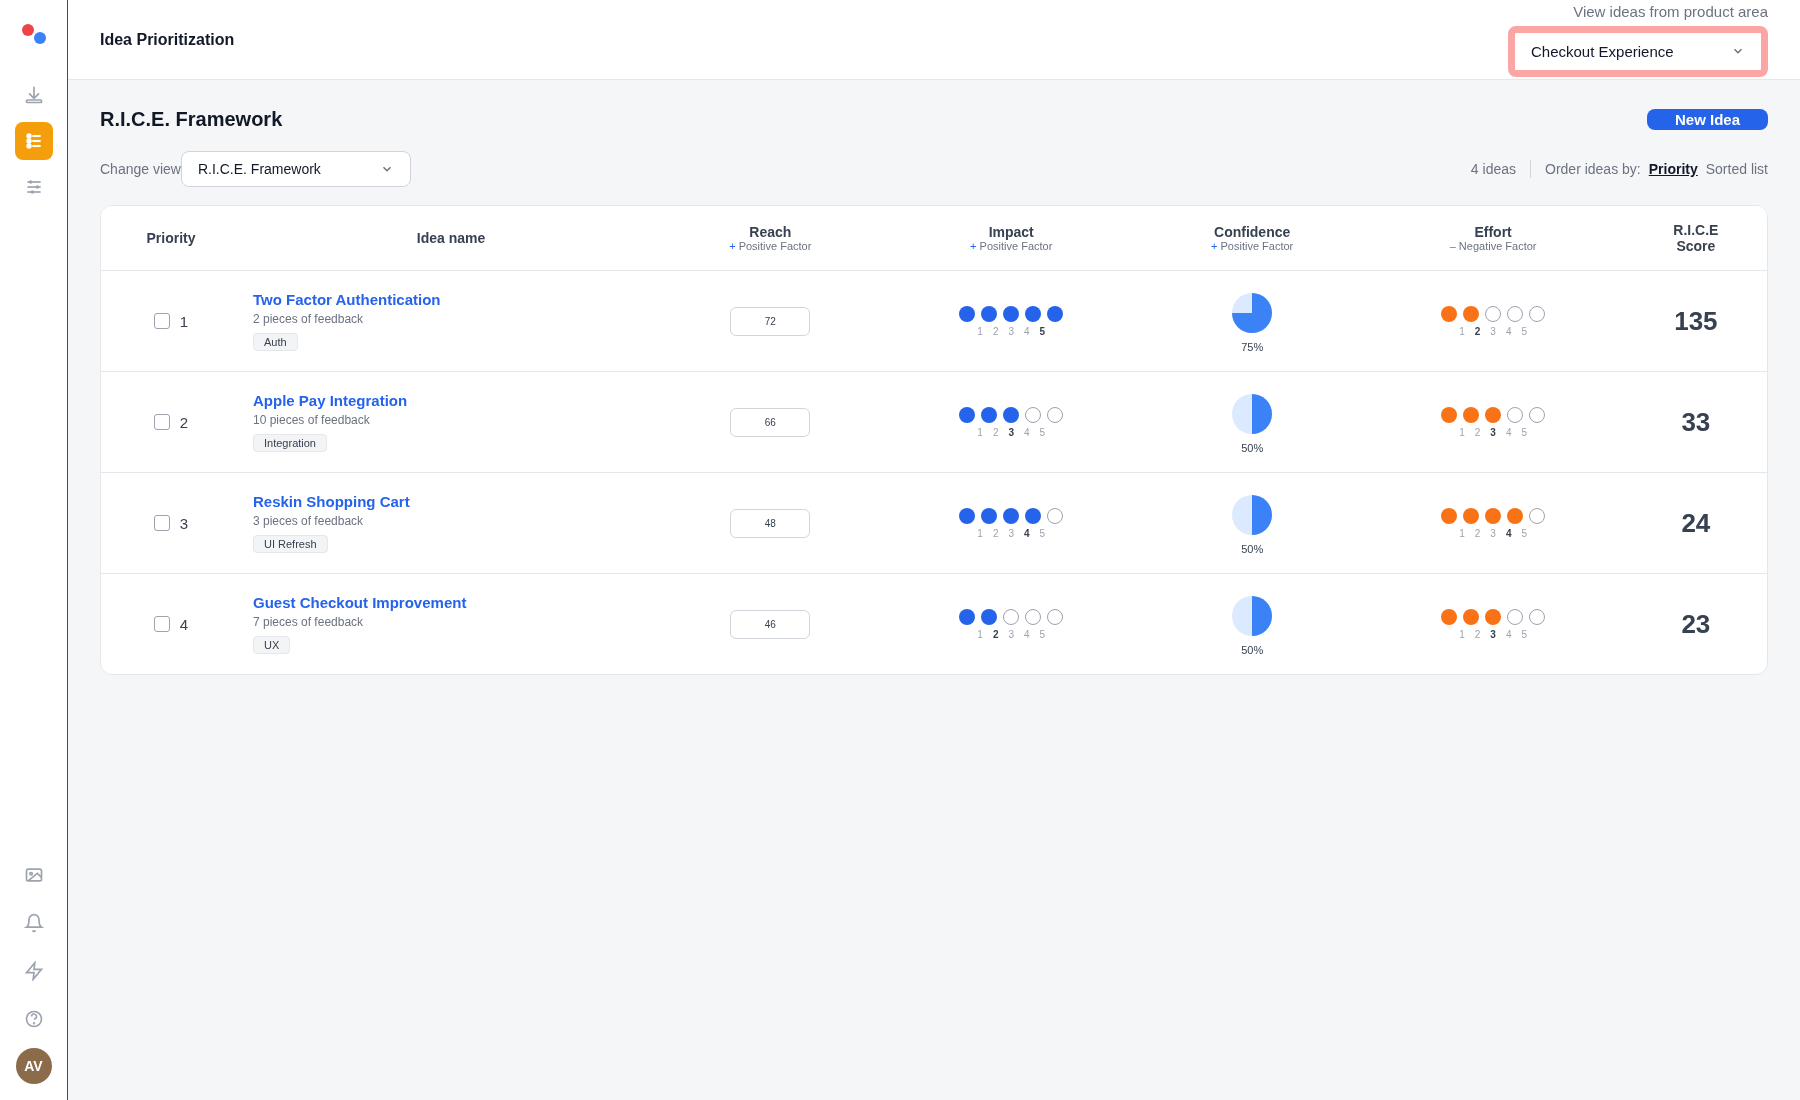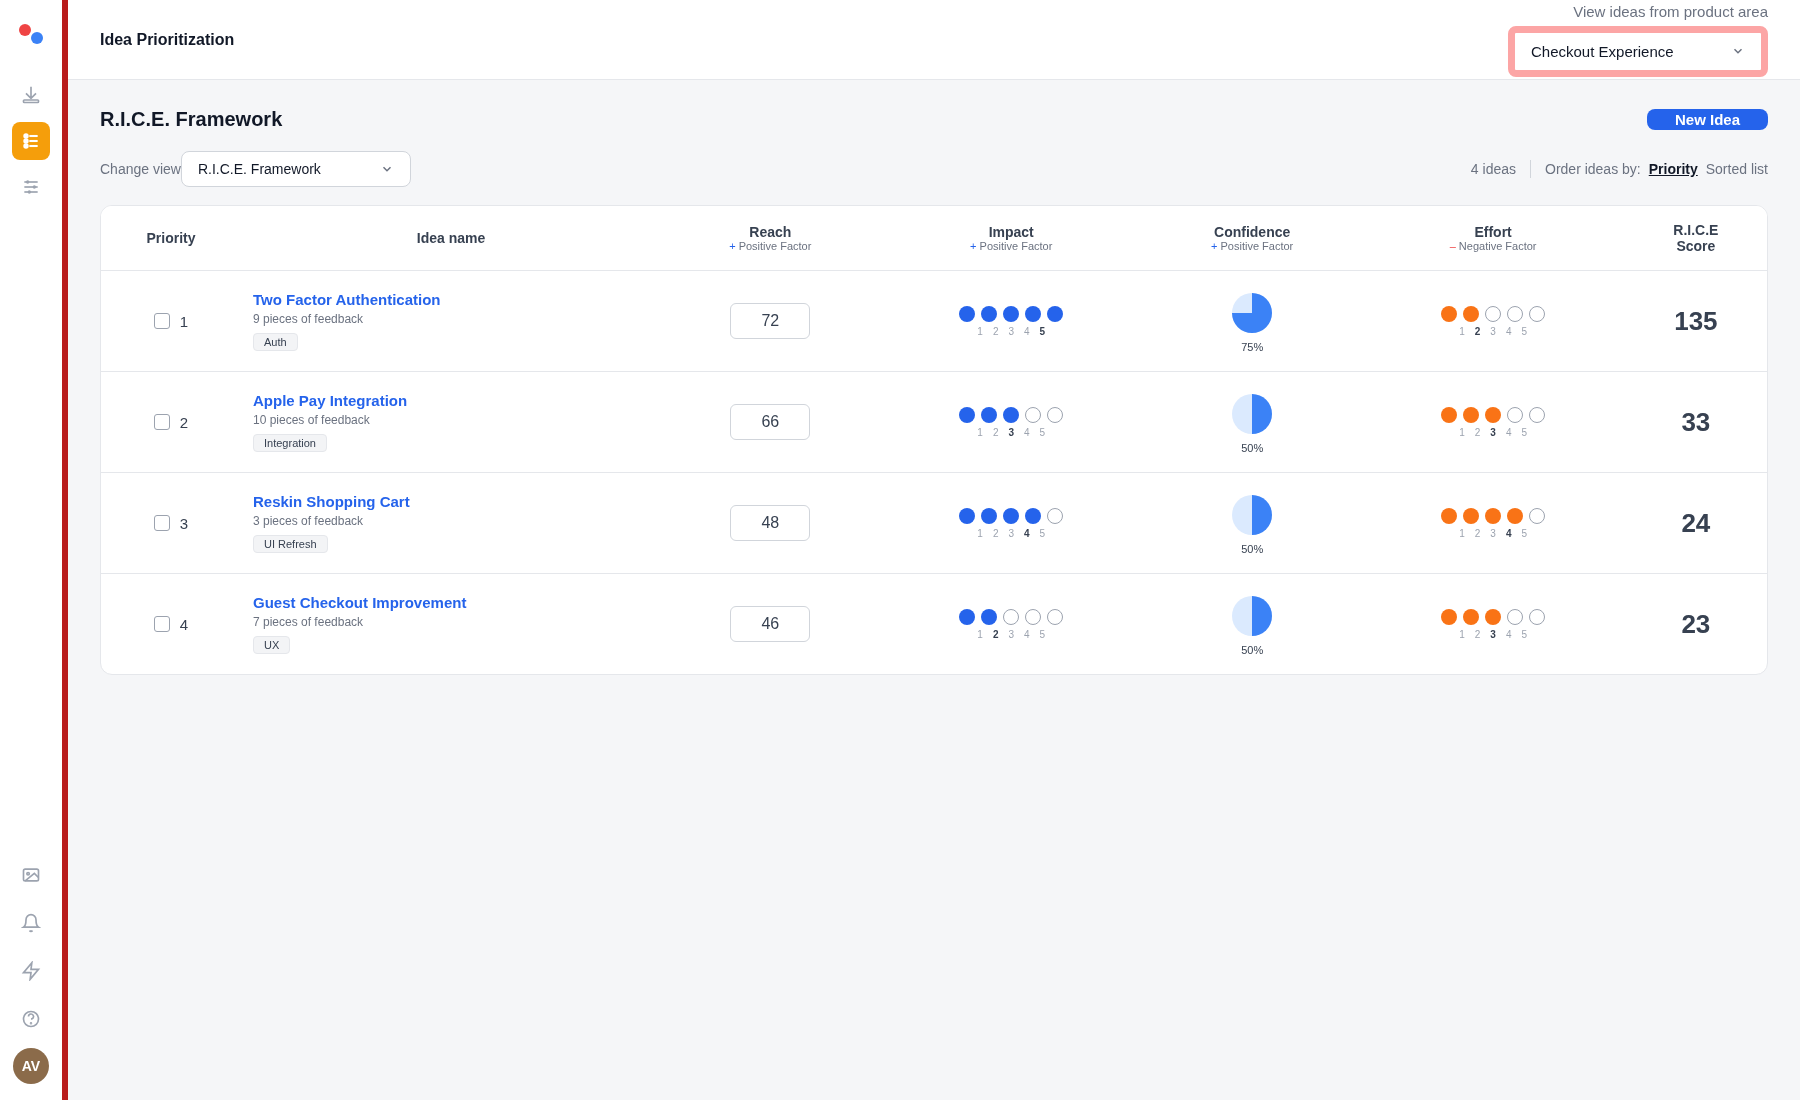--- a/index.html
+++ b/index.html
@@ -2,21 +2,21 @@
 <html><head>
   <meta charset="utf-8">
   <style>
     * { box-sizing: border-box; margin: 0; padding: 0; }
     body { font-family: -apple-system, BlinkMacSystemFont, 'Segoe UI', sans-serif; background: #f5f6f8; display: flex; height: 1100px; width: 1800px; overflow: hidden; }
 
     
     .sidebar {
       width: 68px;
       background: #fff;
-      border-right: 6px solid #b91c1c;
+      border-right: 1px solid #b91c1c;
       display: flex;
       flex-direction: column;
       align-items: center;
       padding: 16px 0;
       gap: 8px;
       flex-shrink: 0;
     }
     .sidebar-logo {
       width: 36px; height: 36px;
       margin-bottom: 16px;
@@ -265,21 +265,21 @@
       background: #f3f4f6;
       color: #374151;
       border: 1px solid #e5e7eb;
     }
 
     
     .reach-input {
       border: 1px solid #d1d5db;
       border-radius: 6px;
       padding: 8px 5px;
-      font-size: 16px;
+      font-size: 10px;
       font-weight: 500;
       text-align: center;
       width: 80px;
       color: #374151;
     }
 
     
     .dot-rating {
       display: flex;
       flex-direction: column;
@@ -485,21 +485,21 @@
 
         <tr>
     <td>
       <div class="priority-cell">
         <div class="checkbox"></div>
         <span class="priority-num">1</span>
       </div>
     </td>
     <td>
       <span class="idea-name">Two Factor Authentication</span>
-      <span class="idea-feedback">9 pieces of feedback</span>
+      <span class="idea-feedback">2 pieces of feedback</span>
       <span class="tag">Auth</span>
     </td>
     <td>
       <input class="reach-input" type="text" value="72" readonly="" style="">
     </td>
     <td>
       <div class="dot-rating">
         <div class="dots-row">
                     <div class="dot filled"></div>
                     <div class="dot filled"></div>

